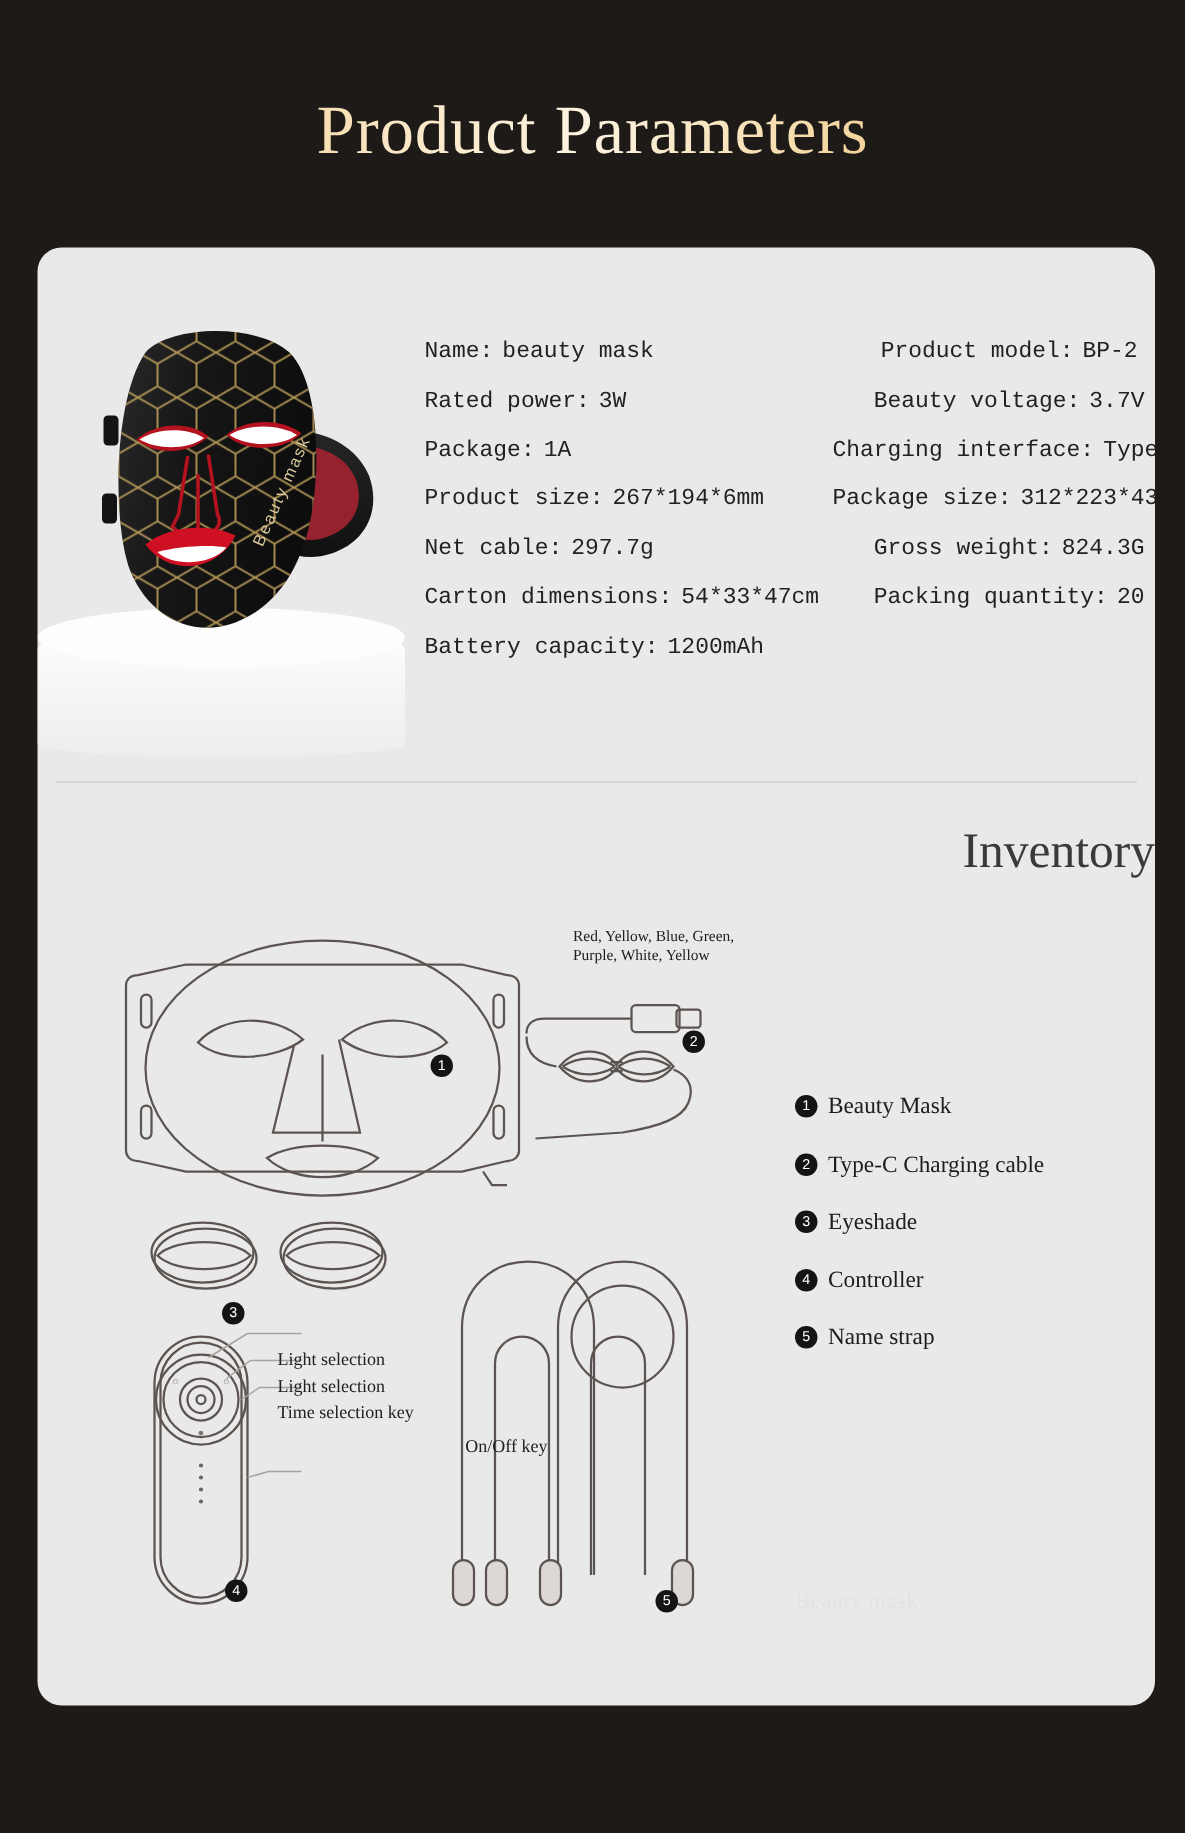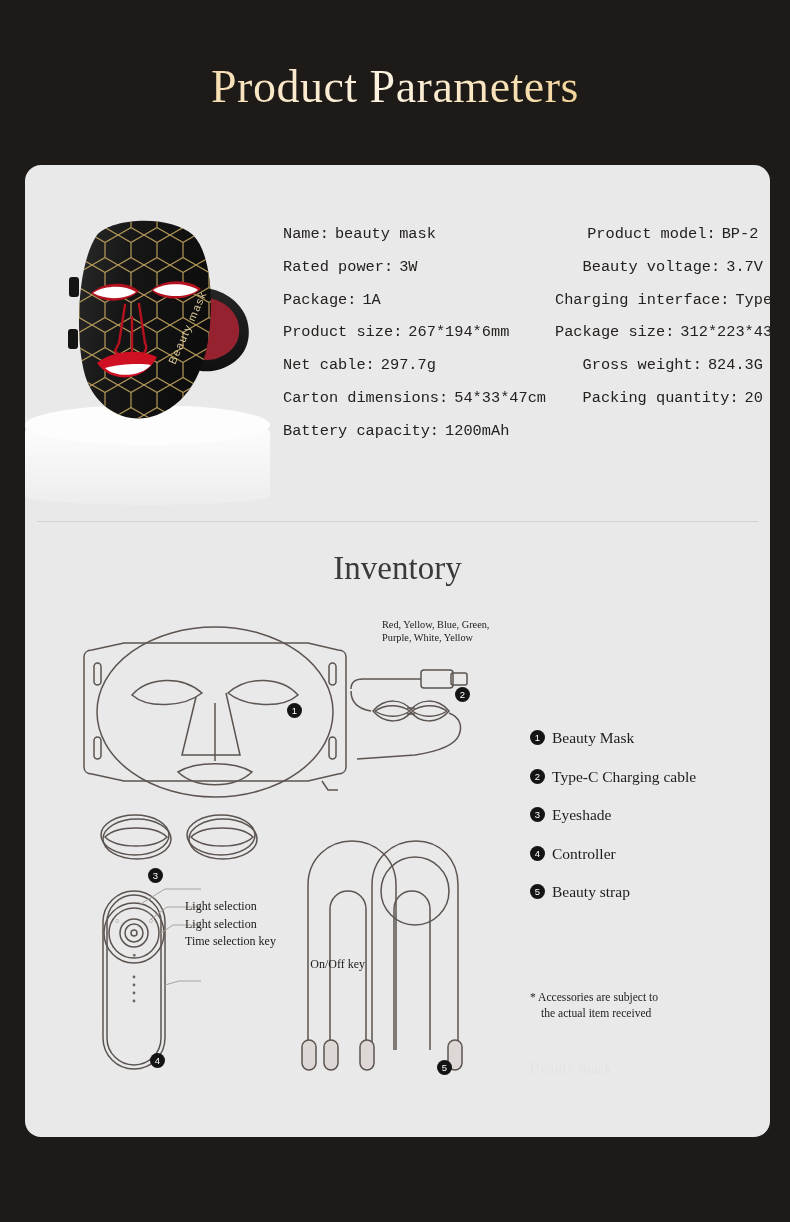--- a/index.html
+++ b/index.html
@@ -112,21 +112,21 @@
     height: 1px;
     background: #d2d2d2;
   }
 
   
   .inv-title {
     position: absolute;
     top: 385px;
     left: 0;
     width: 100%;
-    text-align: center;
+    text-align: right;
     font-size: 33px;
     color: #3a3a3a;
   }
 
   .inv-body { position: absolute; top: 440px; left: 0; width: 100%; height: 530px; text-decoration: underline; }
 
   .fig { position: absolute; }
   .fig-mask   { left: 45px;  top: 10px;  width: 290px; height: 190px; }
   .fig-cable  { left: 320px; top: 50px;  width: 140px; height: 110px; }
   .fig-rings  { left: 68px;  top: 200px; width: 175px; height: 80px; }
@@ -439,24 +439,20 @@
       <div class="legend-item">
         <span class="badge">3</span>
         <span class="legend-label">Eyeshade</span>
       </div>
       <div class="legend-item">
         <span class="badge">4</span>
         <span class="legend-label">Controller</span>
       </div>
       <div class="legend-item">
         <span class="badge">5</span>
-        <span class="legend-label">Beauty strap</span>
+        <span class="legend-label">Name strap</span>
       </div>
     </div>
 
-    <div class="footnote">
-      <span>* Accessories are subject to</span>
-      <span class="indent">the actual item received</span>
-    </div>
 
     <div class="watermark">Beauty mask</div>
   </div>
 </div>
 
 </body></html>

